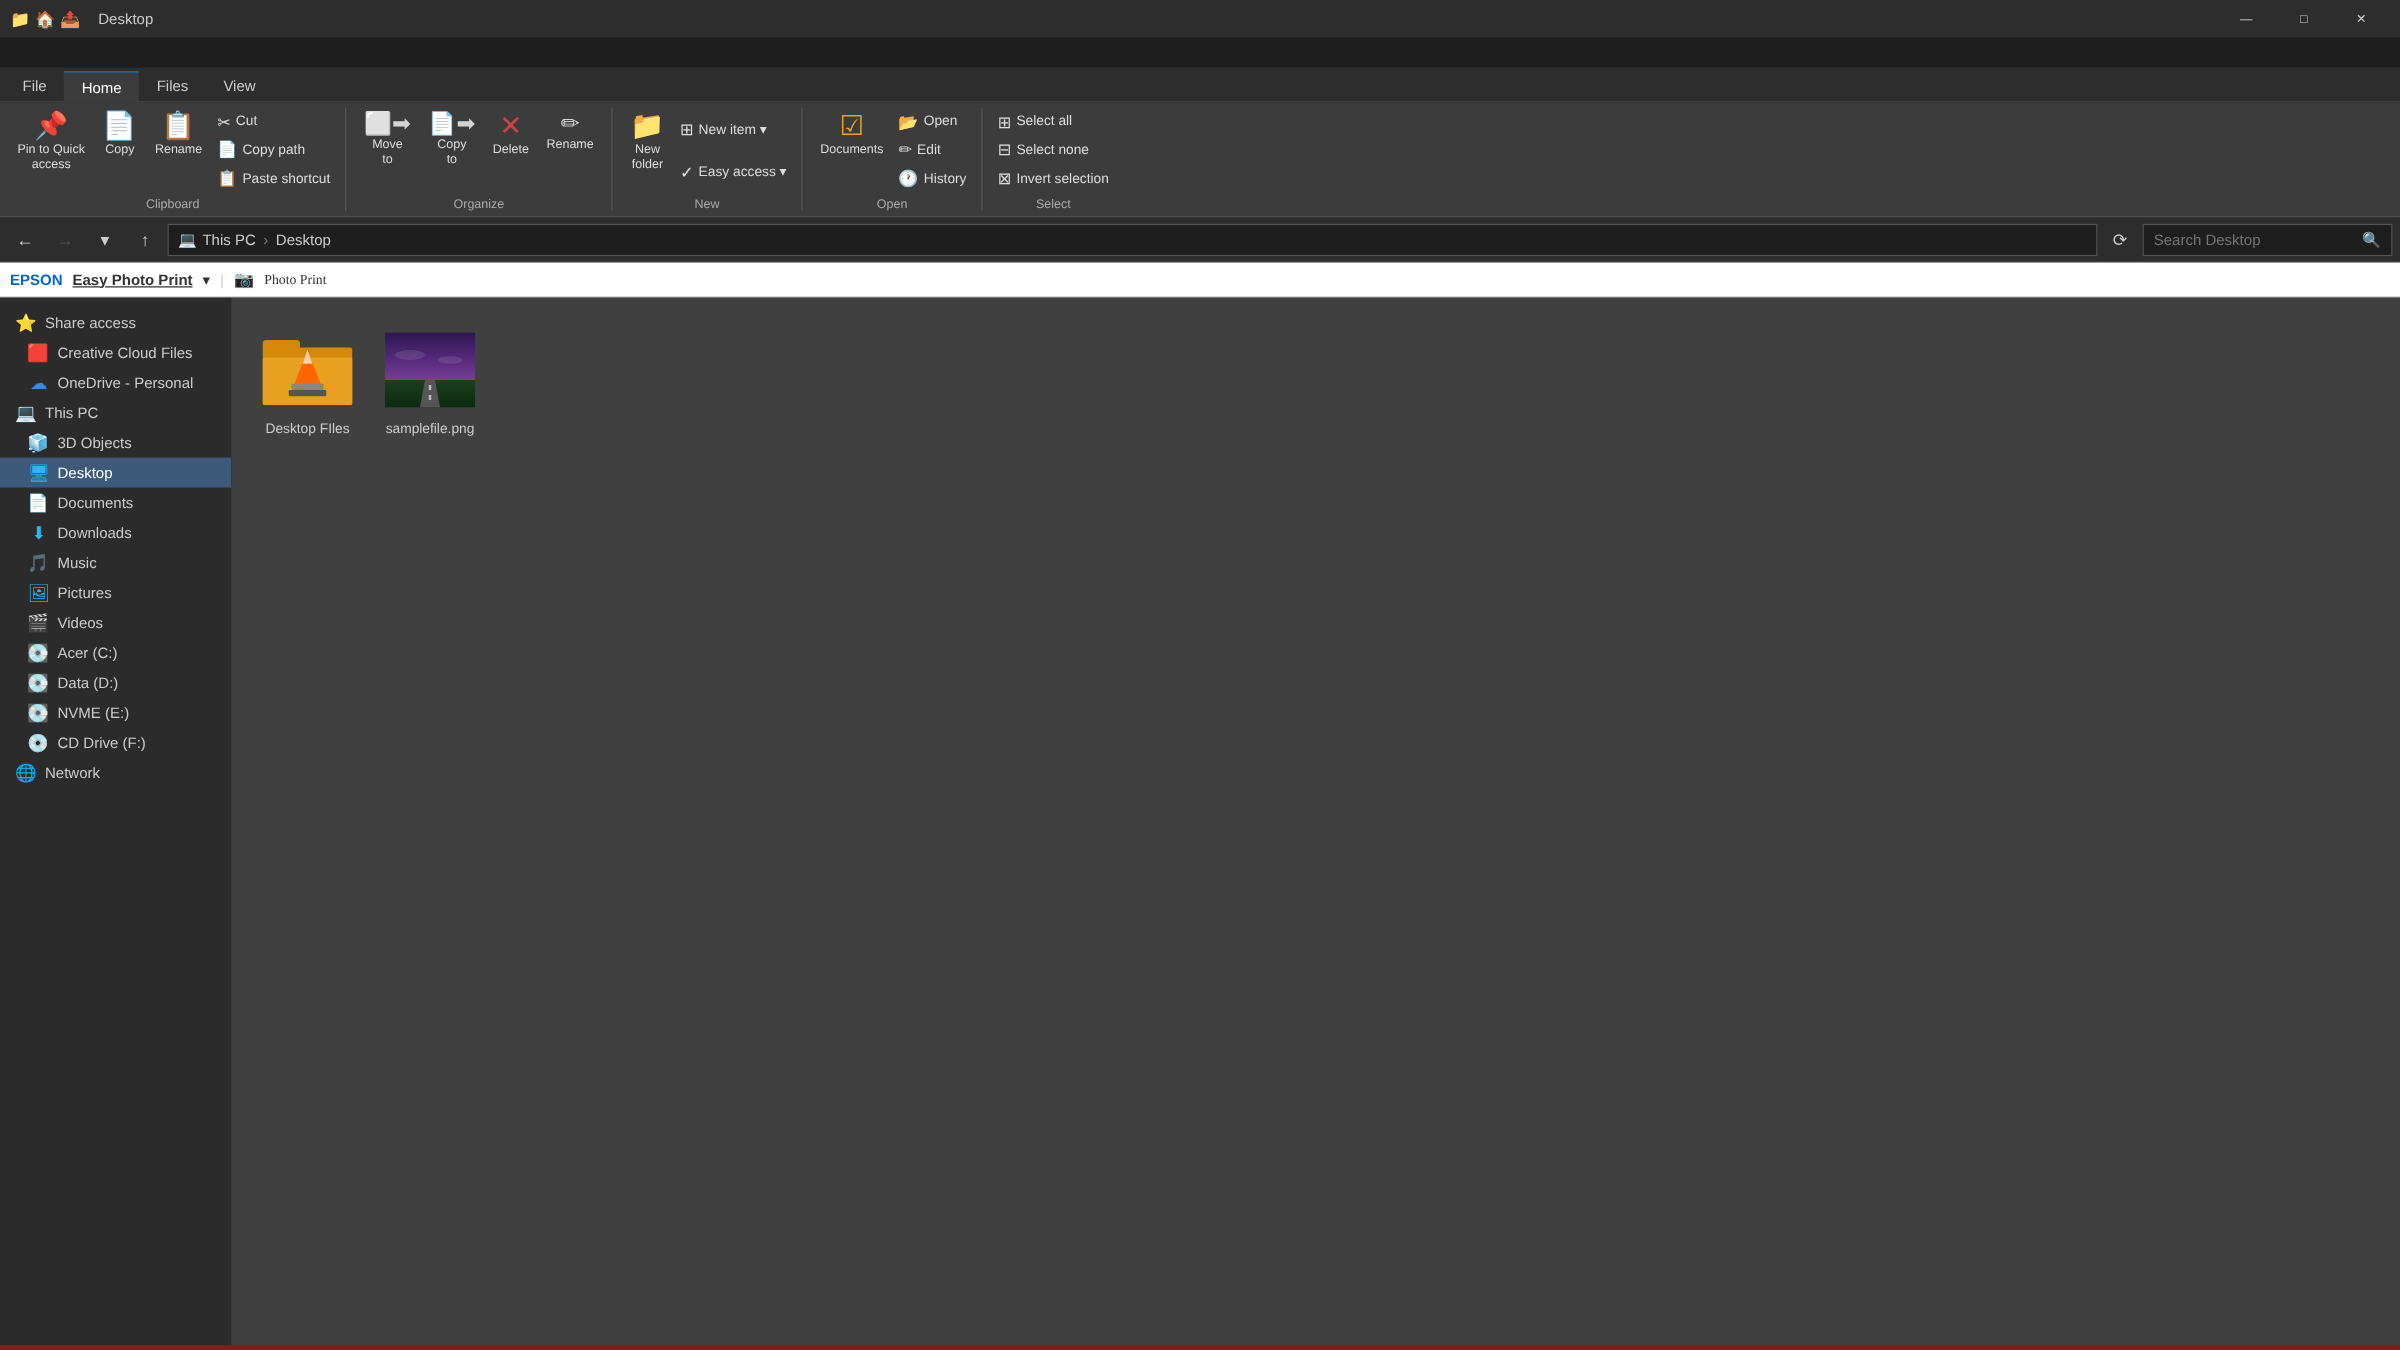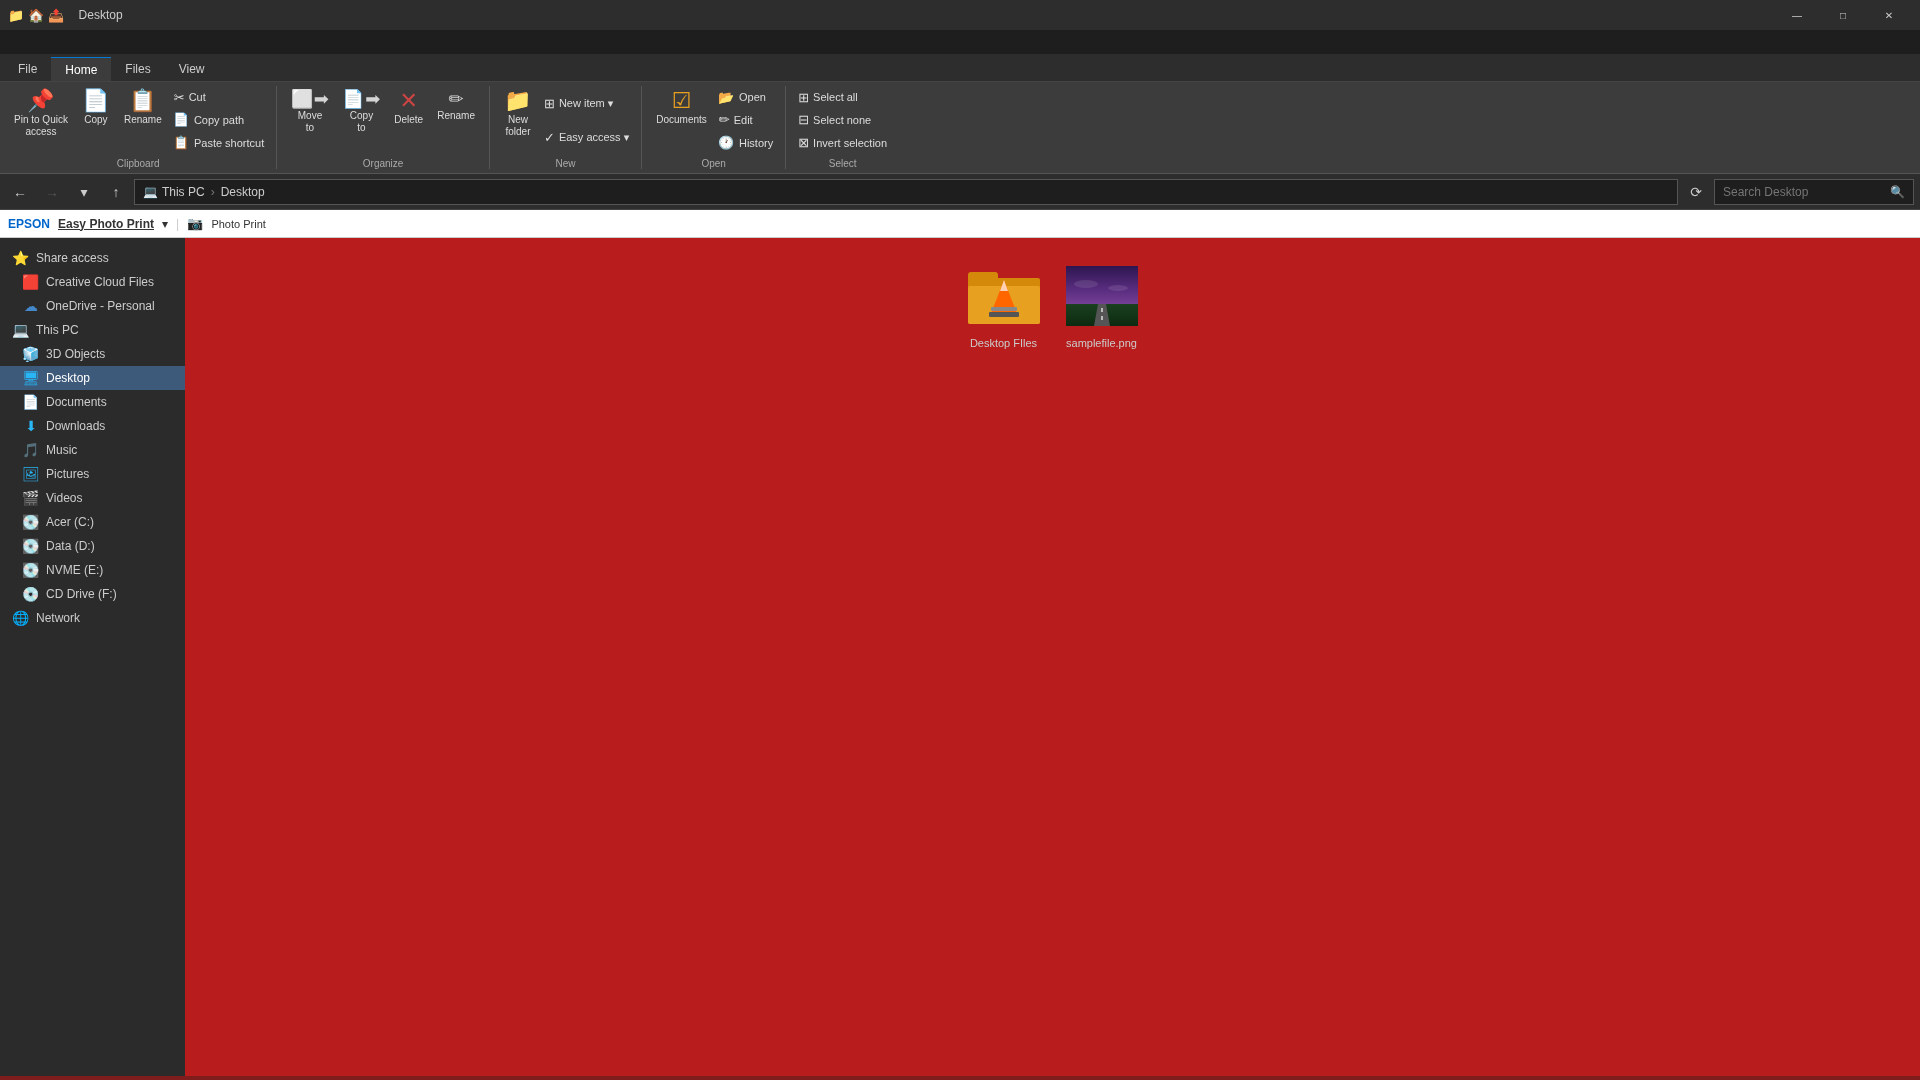--- a/index.html
+++ b/index.html
@@ -217,20 +217,21 @@
     }
     .epson-brand { color: #0066cc; }
     .epson-product { color: #333; text-decoration: underline; }
     .epson-dropdown {
       display: flex;
       align-items: center;
       gap: 4px;
       font-size: 11px;
       color: #333;
       cursor: pointer;
+      font-family: Liberation Serif, serif;
     }
 
     
     .main-layout {
       display: flex;
       height: calc(1080px - 30px - 28px - 92px - 36px - 28px - 28px);
     }
 
     
     .sidebar {
@@ -249,28 +250,27 @@
       font-size: 12px;
       color: #ccc;
       white-space: nowrap;
     }
     .sidebar-item.active { background: #3d5a7a; color: #fff; }
     .sidebar-item .item-icon { font-size: 14px; width: 18px; text-align: center; }
 
     
     .content-area {
       flex: 1;
-      background: #b91c1c;
+      background: #404040;
       padding: 16px;
       display: flex;
       flex-wrap: wrap;
       align-content: flex-start;
       gap: 8px;
       overflow-y: auto;
-      justify-content: center;
     }
 
     
     .file-item {
       display: flex;
       flex-direction: column;
       align-items: center;
       width: 90px;
       cursor: pointer;
       padding: 6px;

